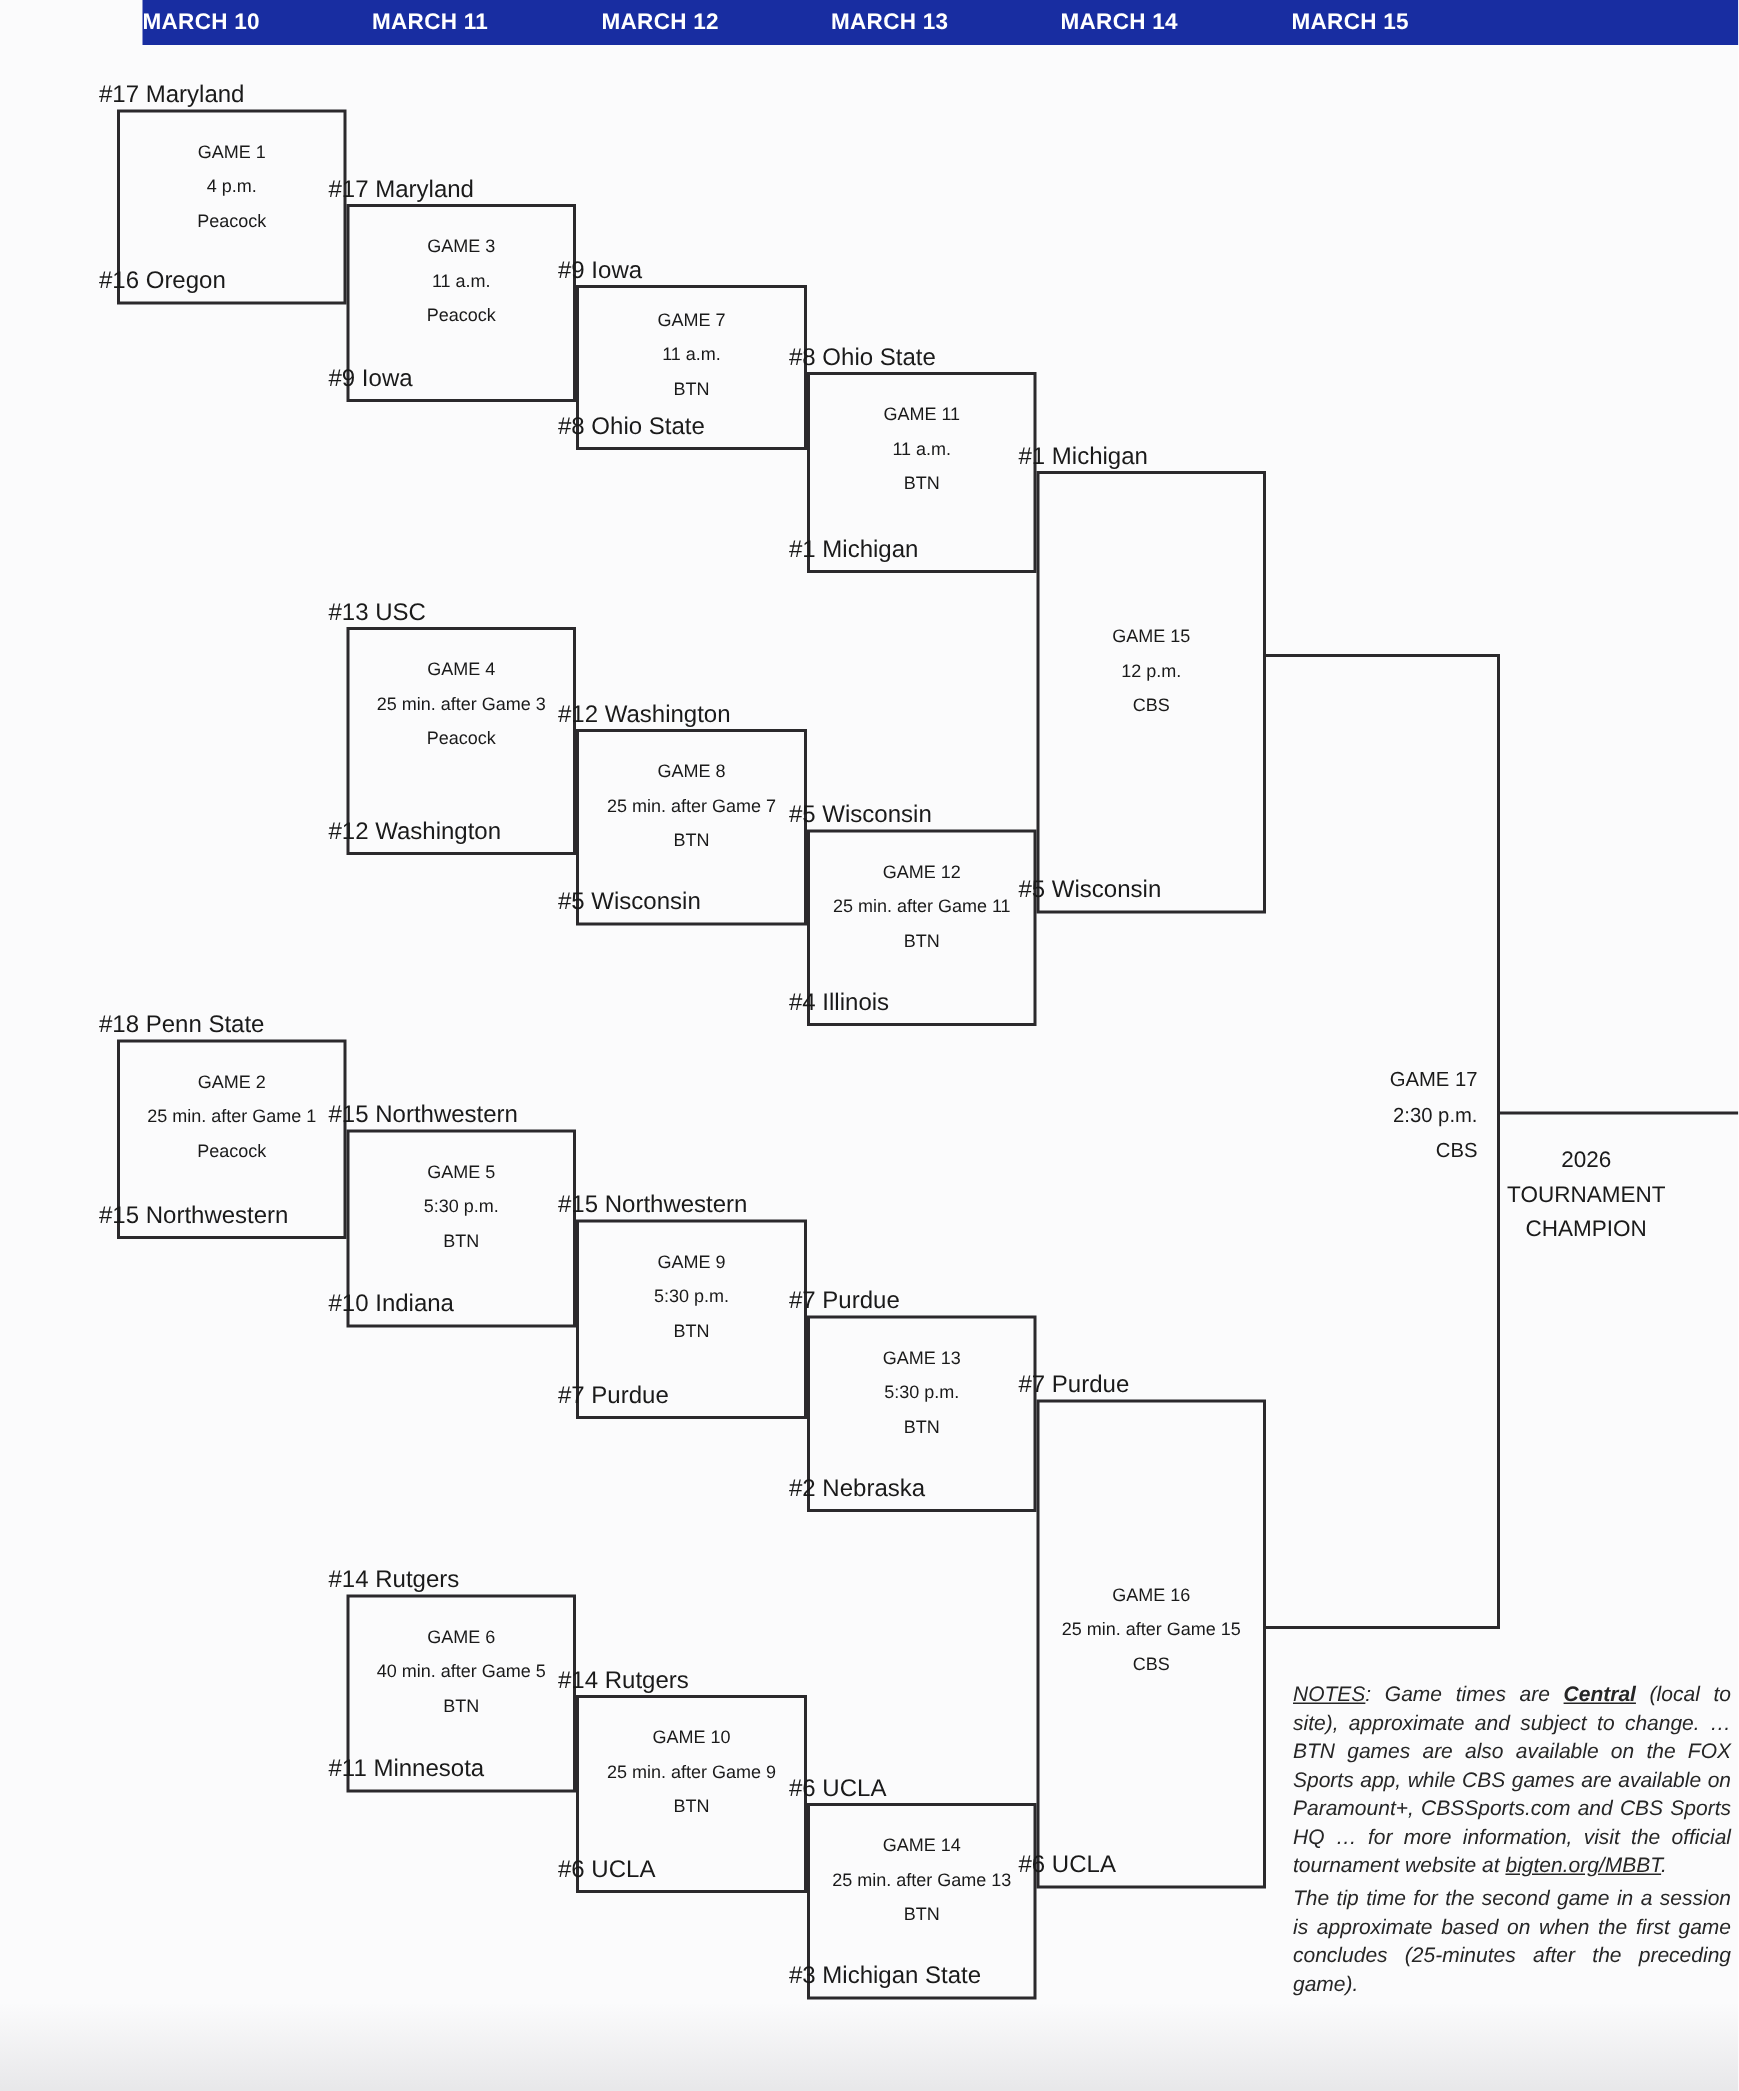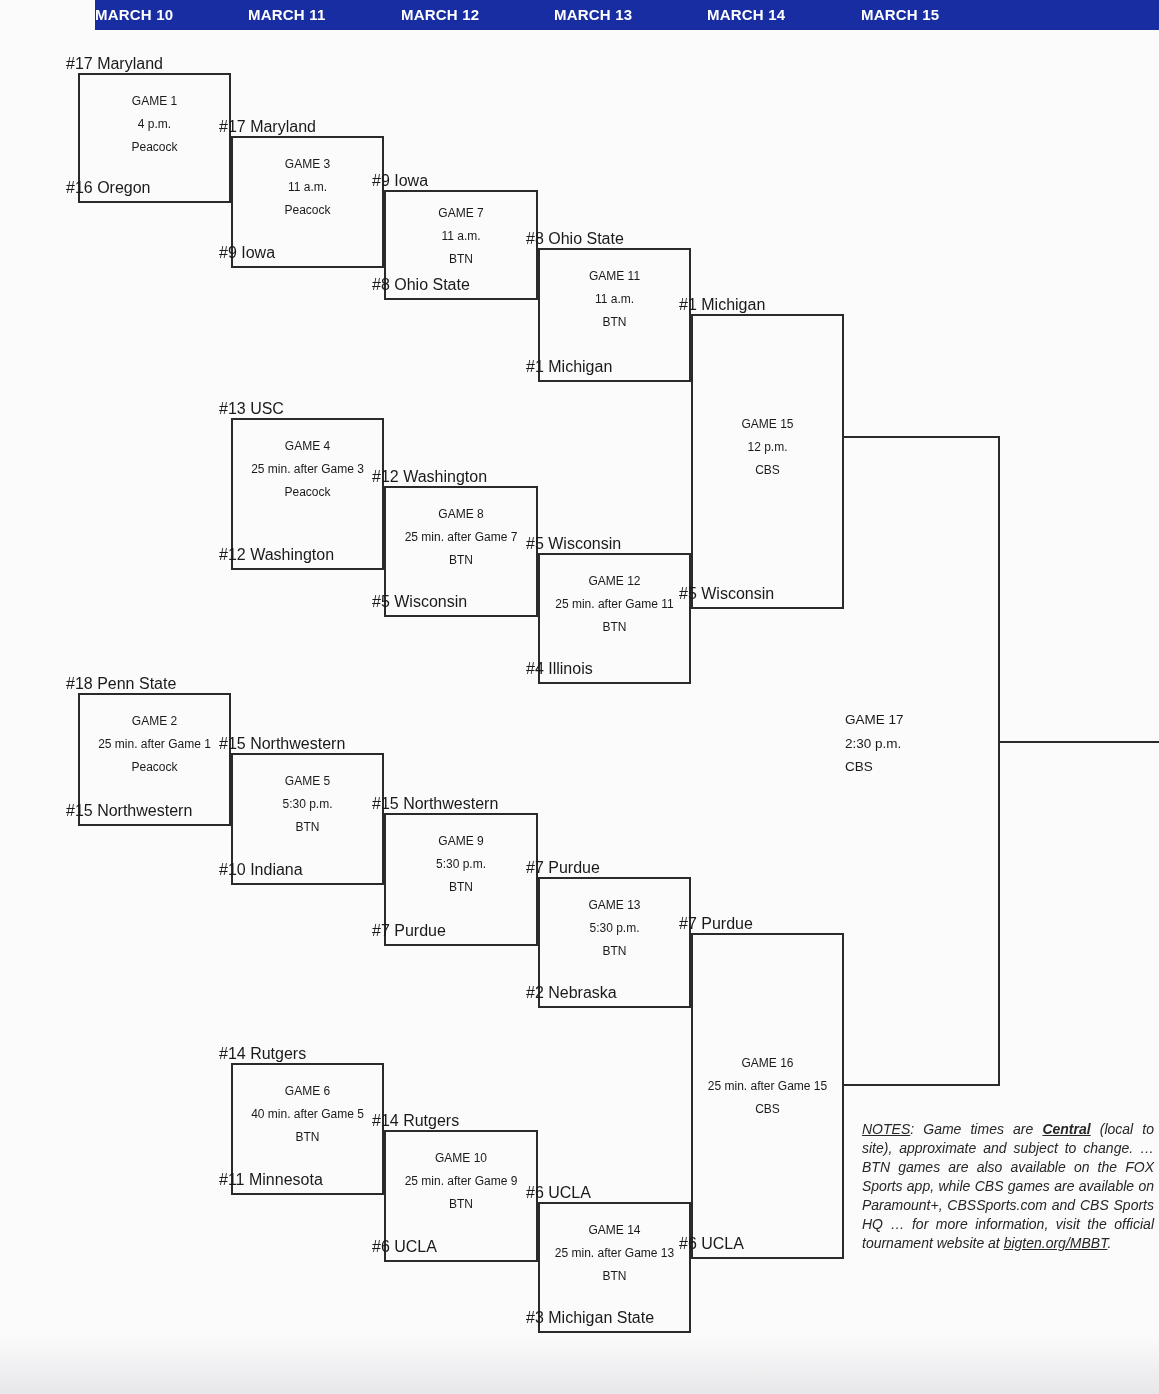--- a/index.html
+++ b/index.html
@@ -26,21 +26,21 @@
   .info {
     position:absolute; top:0; left:-8px; right:-8px; padding-top:15px;
     text-align:center; font-size:12px; line-height:23px; color:#1a1a1a; white-space:nowrap;
   }
   .game.tall-a .info { padding-top:97px; }
   .game.tall-b .info { padding-top:117px; }
   
   .line { position:absolute; background:#2b292c; }
   
   .final-info {
-    position:absolute; left:845px; top:708px; width:140px; text-align:left;
+    position:absolute; left:845px; top:708px; width:140px; text-align:right;
     font-size:13.5px; line-height:23.5px; color:#1a1a1a;
   }
   .champion {
     position:absolute; left:995px; top:762px; width:125px; text-align:center;
     font-size:15px; line-height:23px; color:#1a1a1a;
   }
   
   .notes {
     position:absolute; left:862px; top:1120px; width:292px;
     font-style:italic; font-size:14px; line-height:19px; text-align:justify; color:#262626;
@@ -227,18 +227,24 @@
   <div class="line" style="left:843px;top:1084px;width:157px;height:2px;"></div>
   <div class="line" style="left:998px;top:436px;width:2px;height:650px;"></div>
   <div class="line" style="left:998px;top:741px;width:161px;height:2px;"></div>
 
   <div class="final-info">
     <div>GAME 17</div>
     <div>2:30 p.m.</div>
     <div>CBS</div>
   </div>
 
+  <div class="champion">
+    <div>2026</div>
+    <div>TOURNAMENT</div>
+    <div>CHAMPION</div>
+  </div>
 
   <div class="notes">
     <p><span class="u">NOTES</span><span>: Game times are </span><span class="u b">Central</span><span> (local to site), approximate and subject to change. … BTN games are also available on the FOX Sports app, while CBS games are available on Paramount+, CBSSports.com and CBS Sports HQ … for more information, visit the official tournament website at </span><a class="plainlink u" href="#">bigten.org/MBBT</a><span>.</span></p>
+    <p>The tip time for the second game in a session is approximate based on when the first game concludes (25-minutes after the preceding game).</p>
   </div>
 
 </div>
 
 </body></html>

